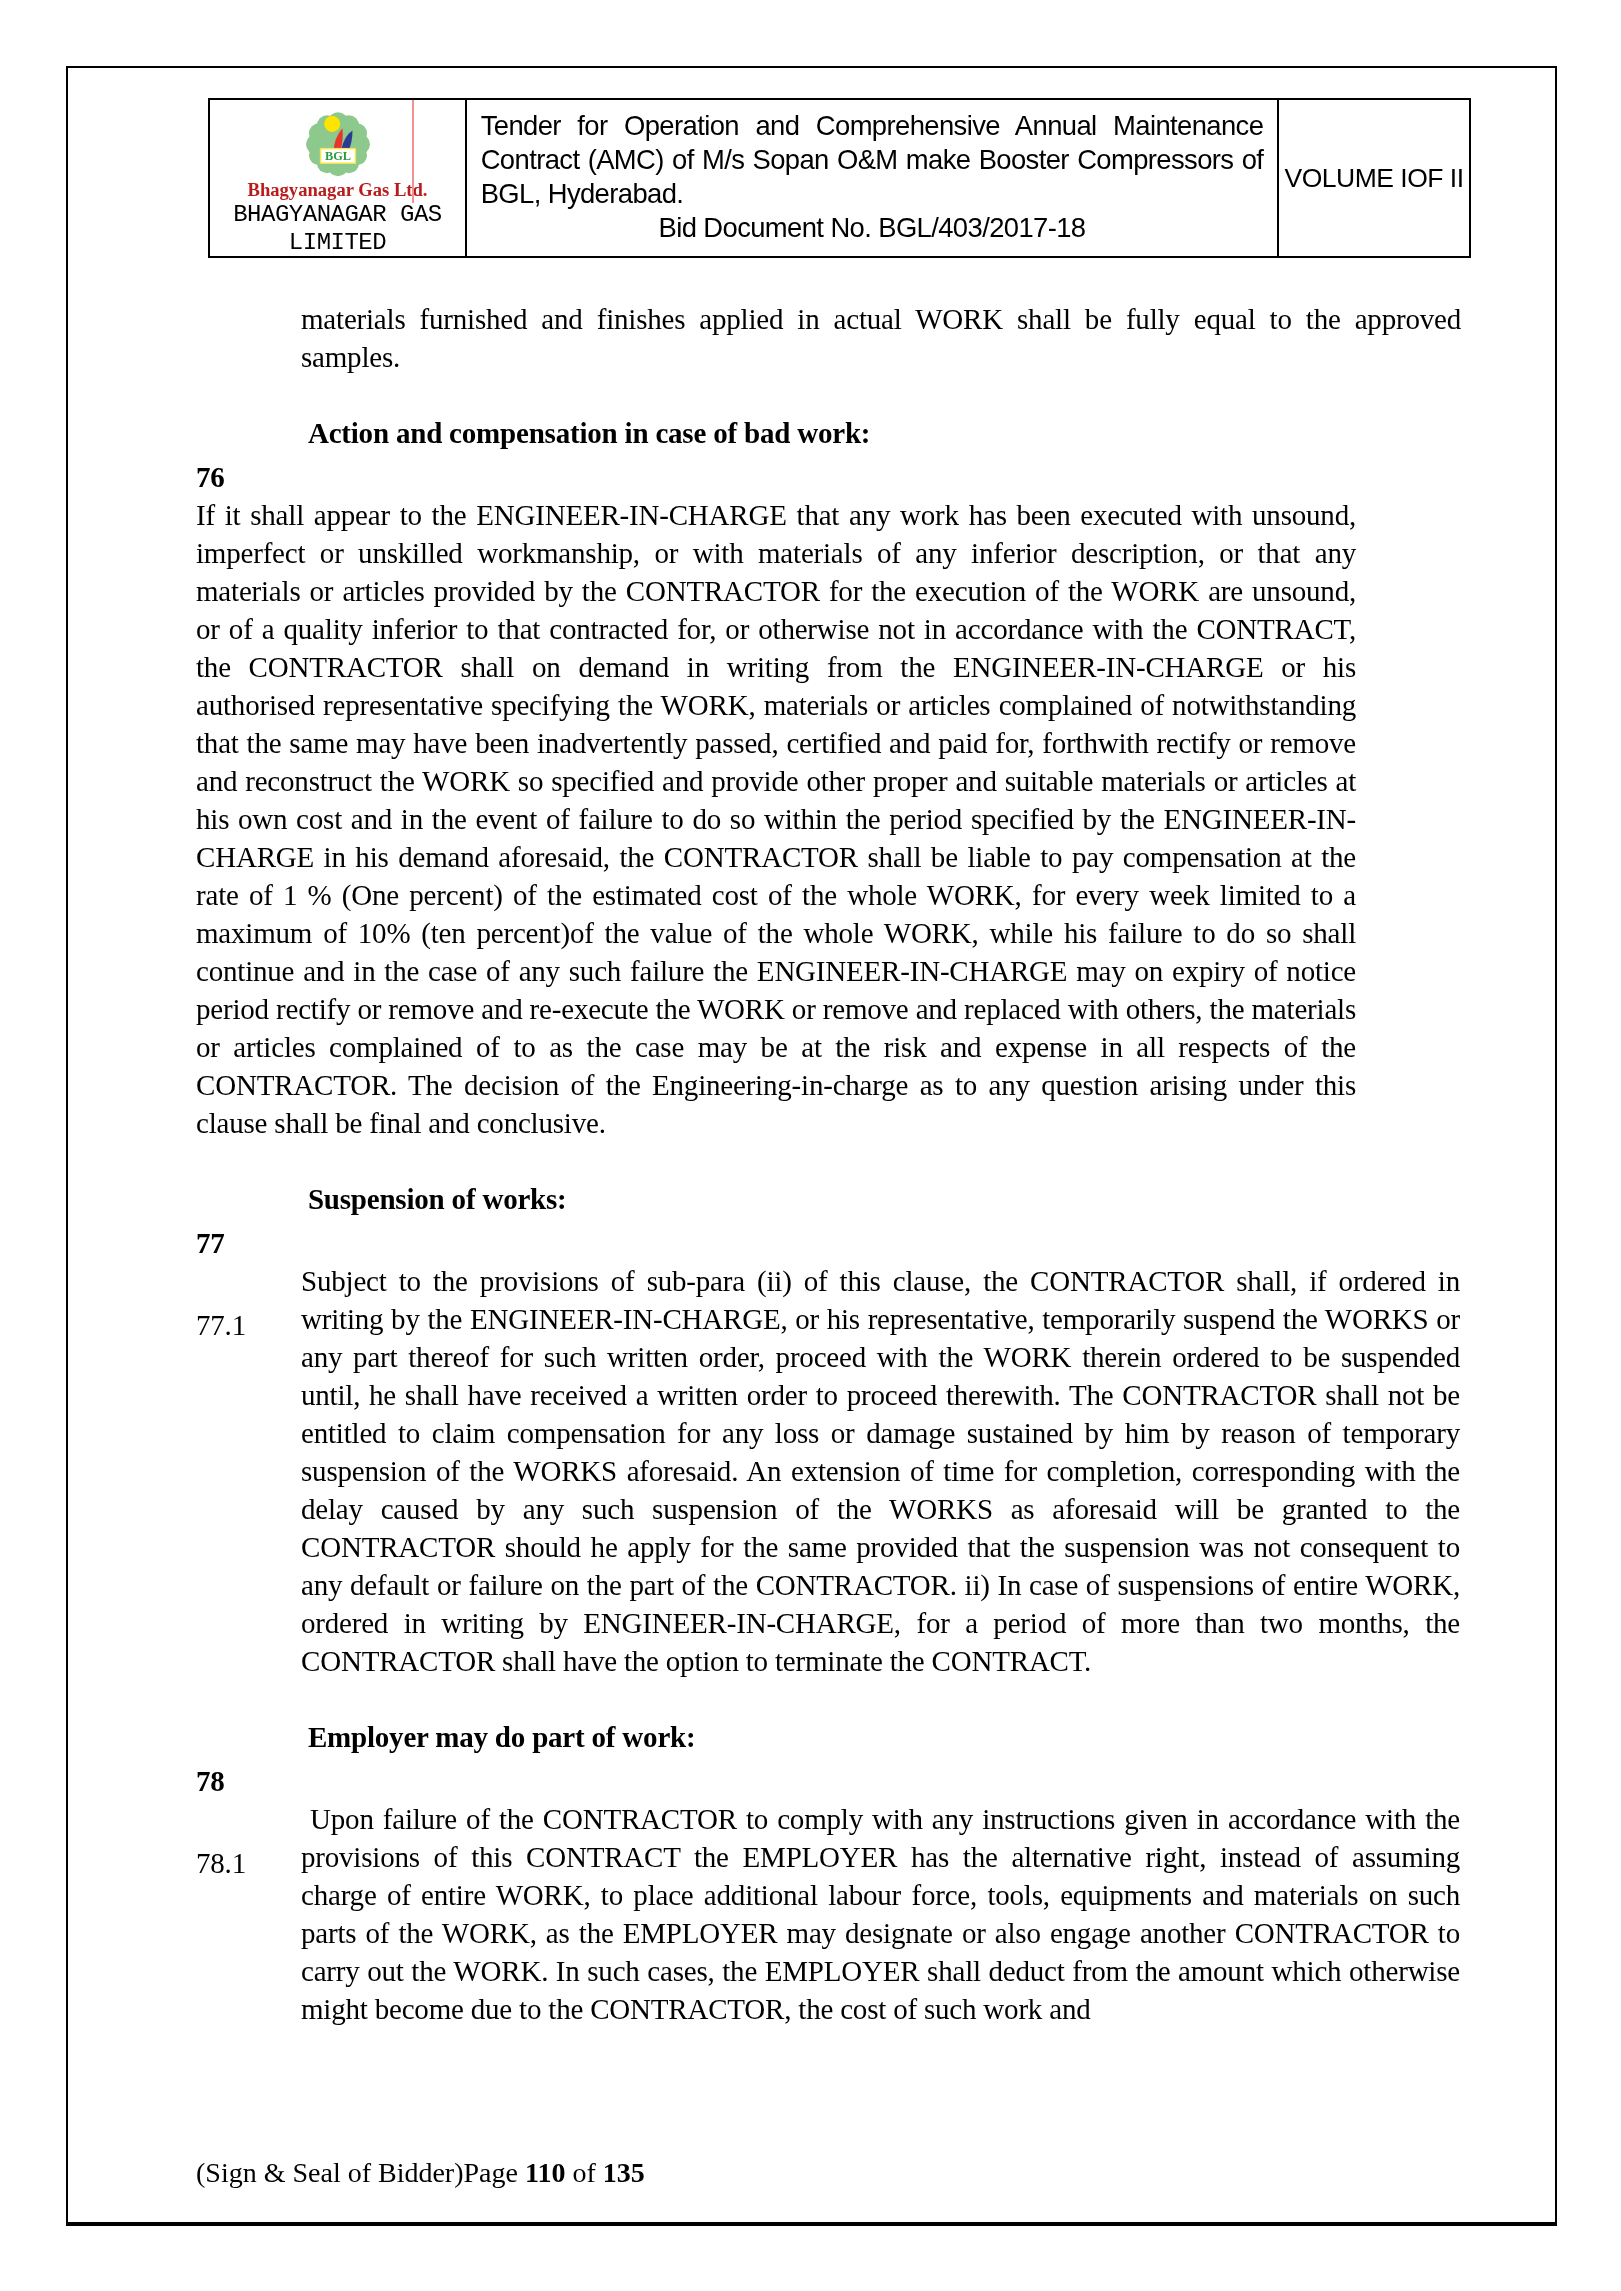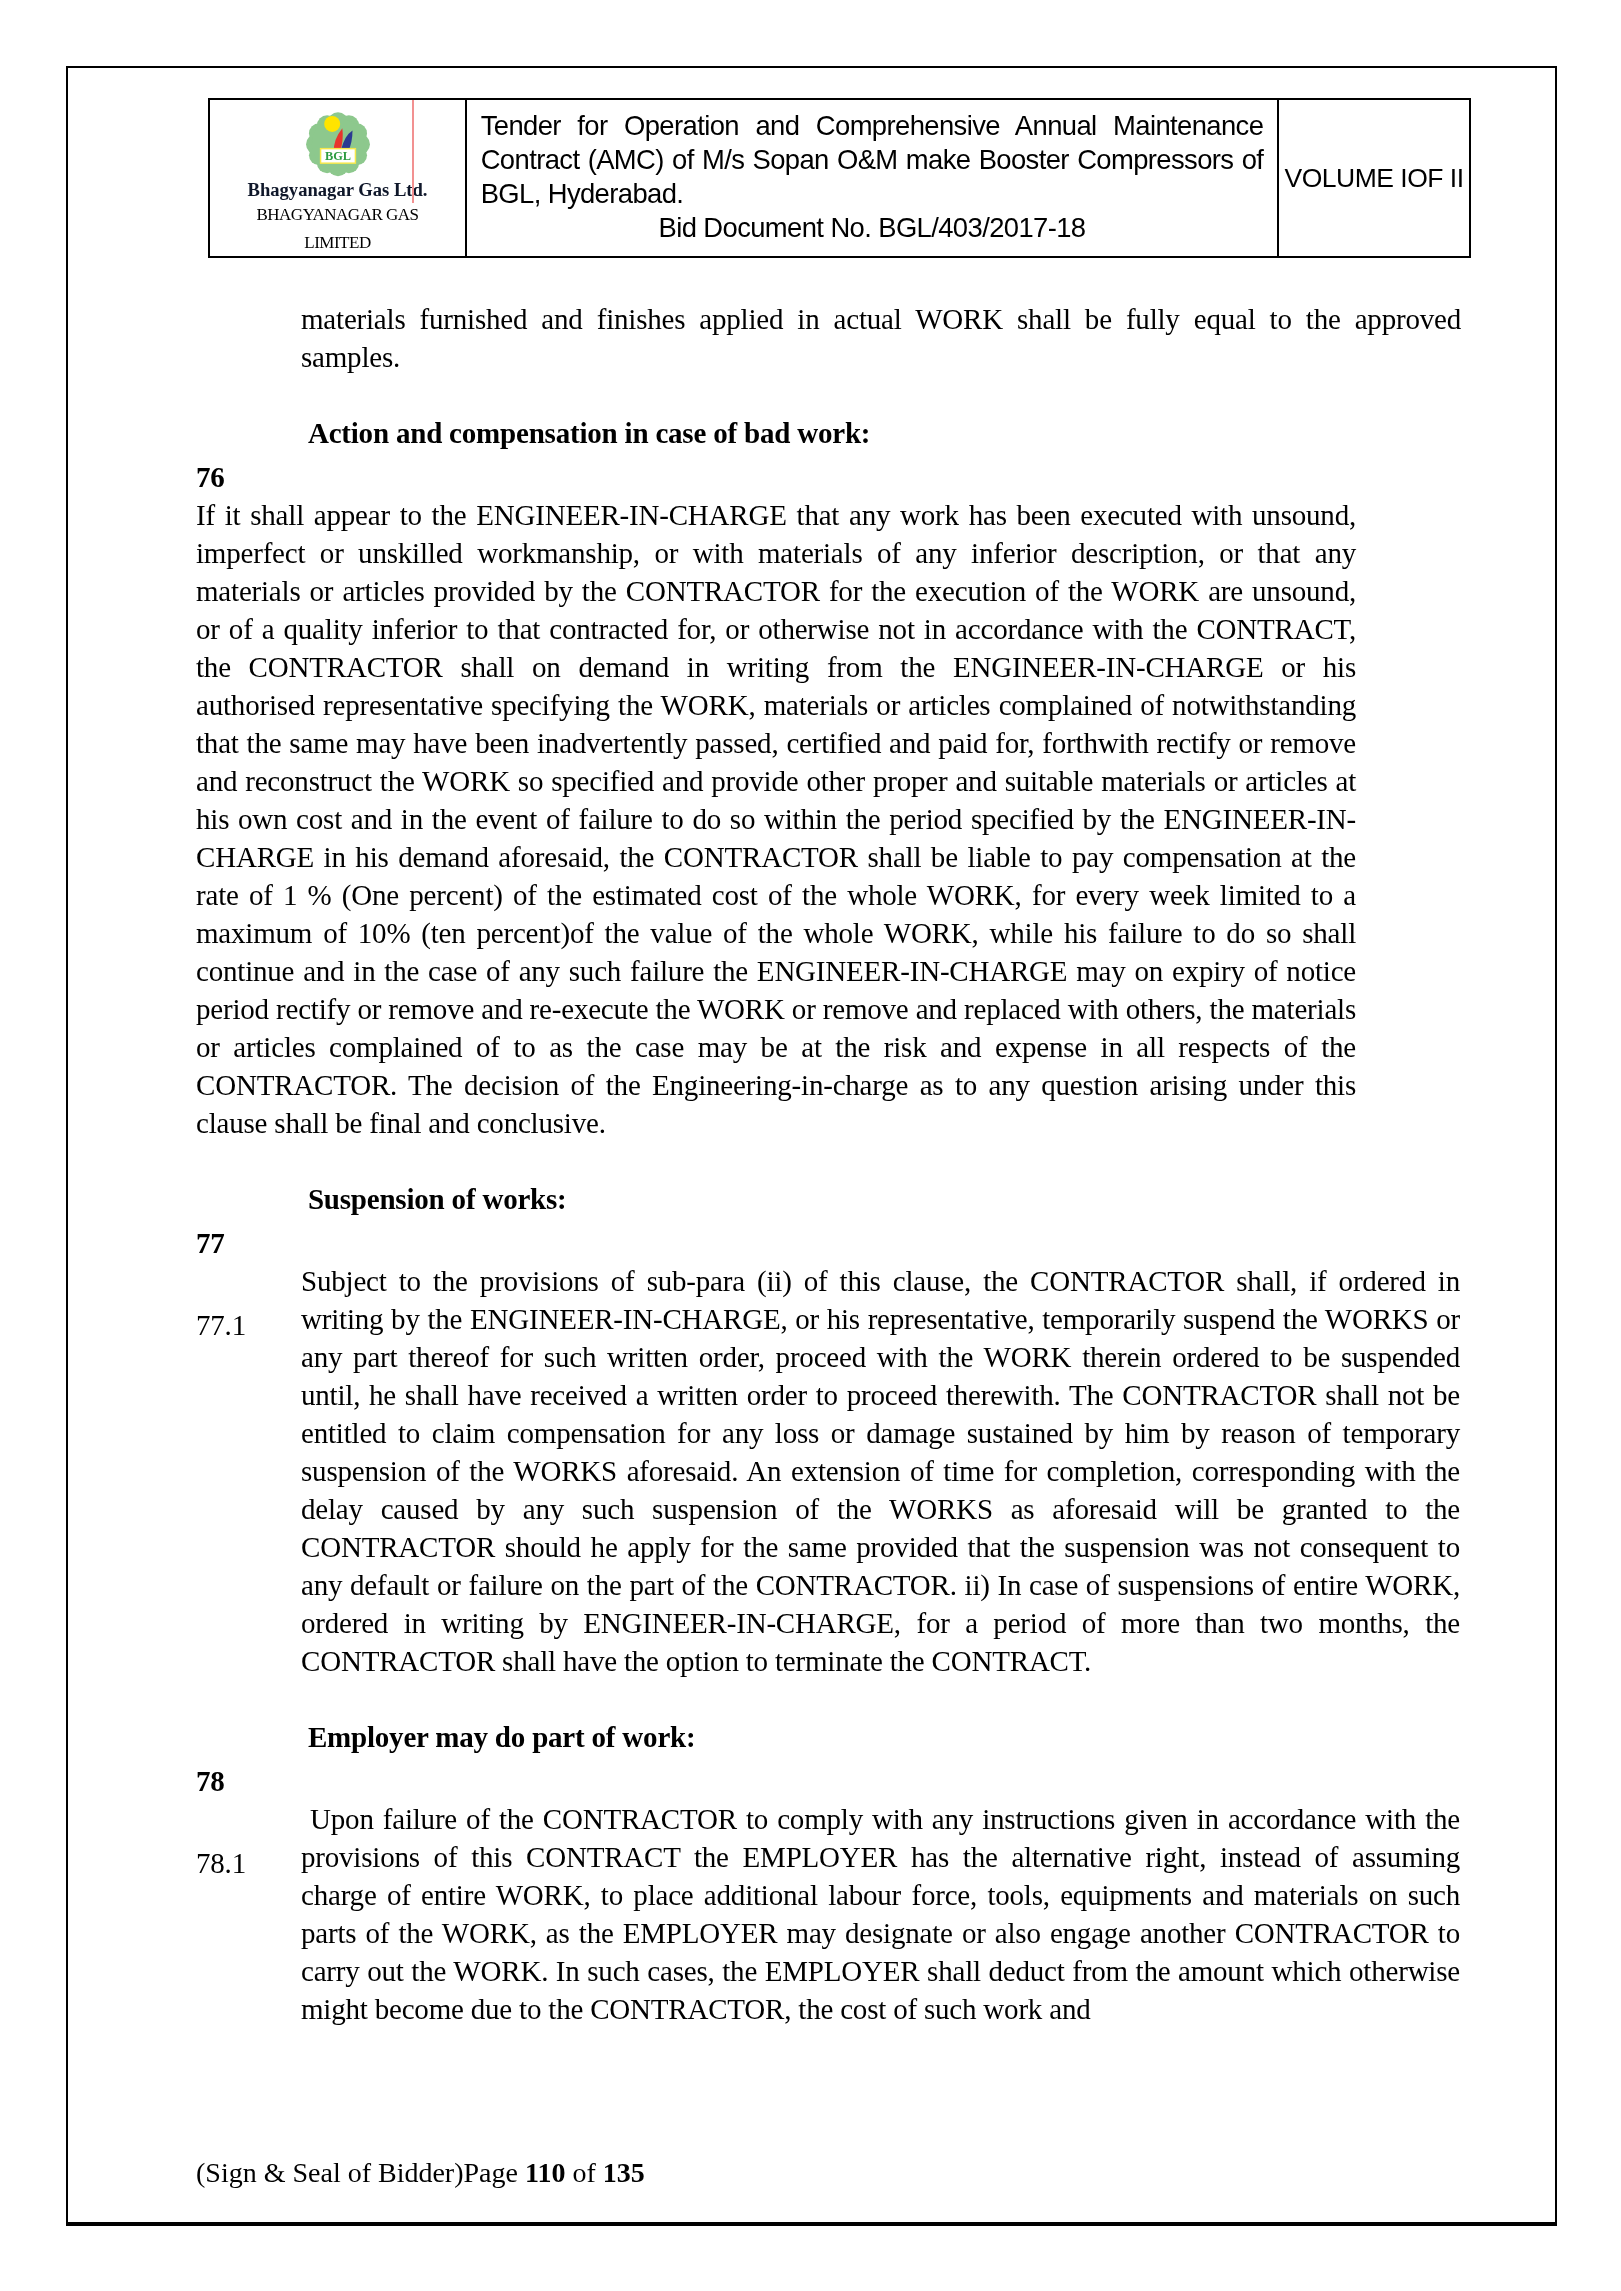--- a/index.html
+++ b/index.html
@@ -34,26 +34,26 @@
   }
   .red-divider {
     position:absolute; right:51px; top:0;
     width:2px; height:103px;
     background:#f29191;
   }
   .logo-caption {
     font-family:"Liberation Serif", serif;
     font-size:18.6px; line-height:19.6px;
     font-weight:bold;
-    color:#0f172a;
+    color:#b91c1c;
     margin-top:-3.9px;
   }
   .company-name {
-    font-family:Liberation Serif, serif;
-    font-size:17px; line-height:27.4px;
+    font-family:Liberation Mono, monospace;
+    font-size:24px; line-height:27.4px;
     text-align:center;
     margin-top:2px;
     letter-spacing:-0.5px;
   }
   .title-cell {
     width:812px; flex:none;
     border-right:2.9px solid #000;
     font-family:"Liberation Sans", sans-serif;
     font-size:27.4px; line-height:34px;
     padding:8.8px 13.7px 0 13.7px;

